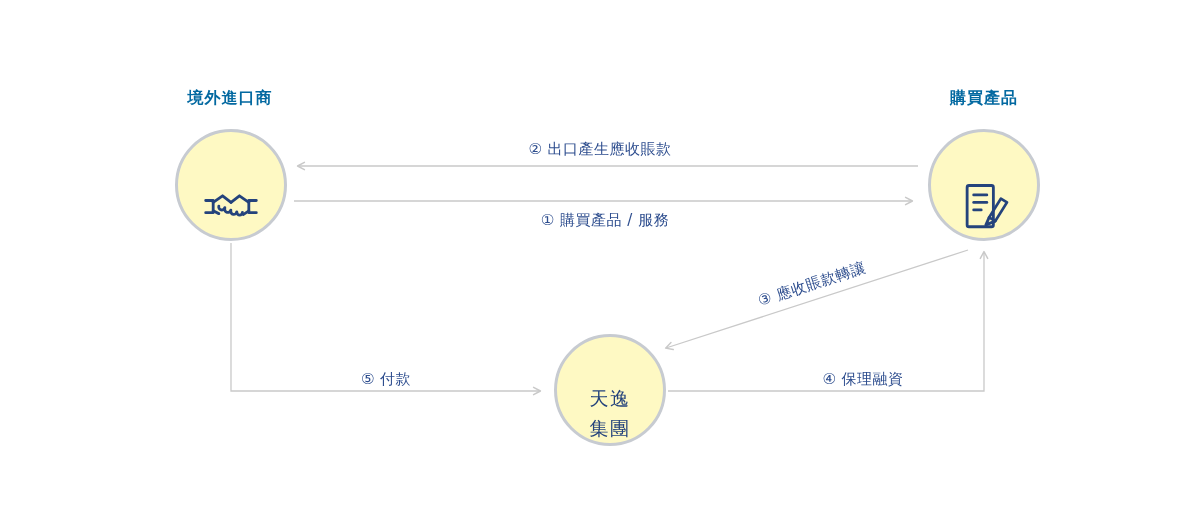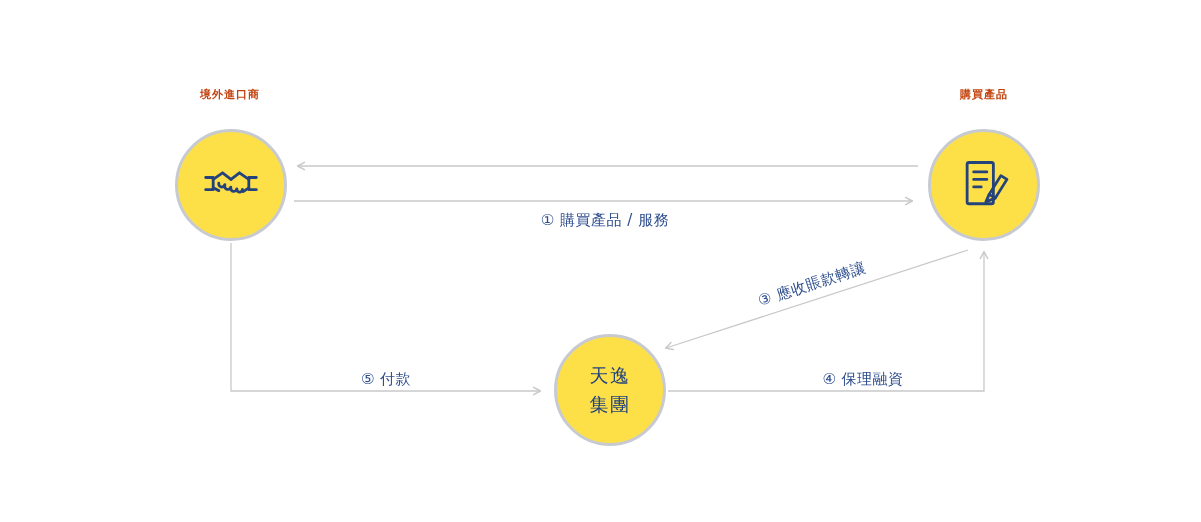--- a/index.html
+++ b/index.html
@@ -20,31 +20,31 @@
     left: 0;
     top: 0;
     width: 1201px;
     height: 522px;
   }
   .node-circle {
     position: absolute;
     width: 112px;
     height: 112px;
     border-radius: 50%;
-    background: #fde047;
+    background: #fef9c3;
     border: 3px solid #c7cbd1;
     box-sizing: border-box;
     display: flex;
-    align-items: center;
+    align-items: flex-end;
     justify-content: center;
   }
   .node-title {
     position: absolute;
-    color: #c2410c;
-    font-size: 11px;
+    color: #0369a1;
+    font-size: 16px;
     font-weight: 600;
     text-align: center;
     letter-spacing: 1px;
     line-height: 1.2;
     font-family: Liberation Serif, serif;
   }
   .flow-label {
     position: absolute;
     color: #2d4d8e;
     font-size: 15px;
@@ -131,18 +131,19 @@
     </span>
   </div>
 
   <div class="node-circle" style="left:554px; top:334px;">
     <div class="center-text">
       <div>天逸</div>
       <div>集團</div>
     </div>
   </div>
 
+  <div class="flow-label" style="left:450px; top:140px; width:300px;">② 出口產生應收賬款</div>
   <div class="flow-label" style="left:455px; top:211px; width:300px;">① 購買產品 / 服務</div>
   <div class="flow-label rotated" style="left:732px; top:275px; width:160px;">③ 應收賬款轉讓</div>
   <div class="flow-label" style="left:788px; top:370px; width:150px;">④ 保理融資</div>
   <div class="flow-label" style="left:311px; top:370px; width:150px;text-align:center;">⑤ 付款</div>
 
 </div>
 
 </body></html>

